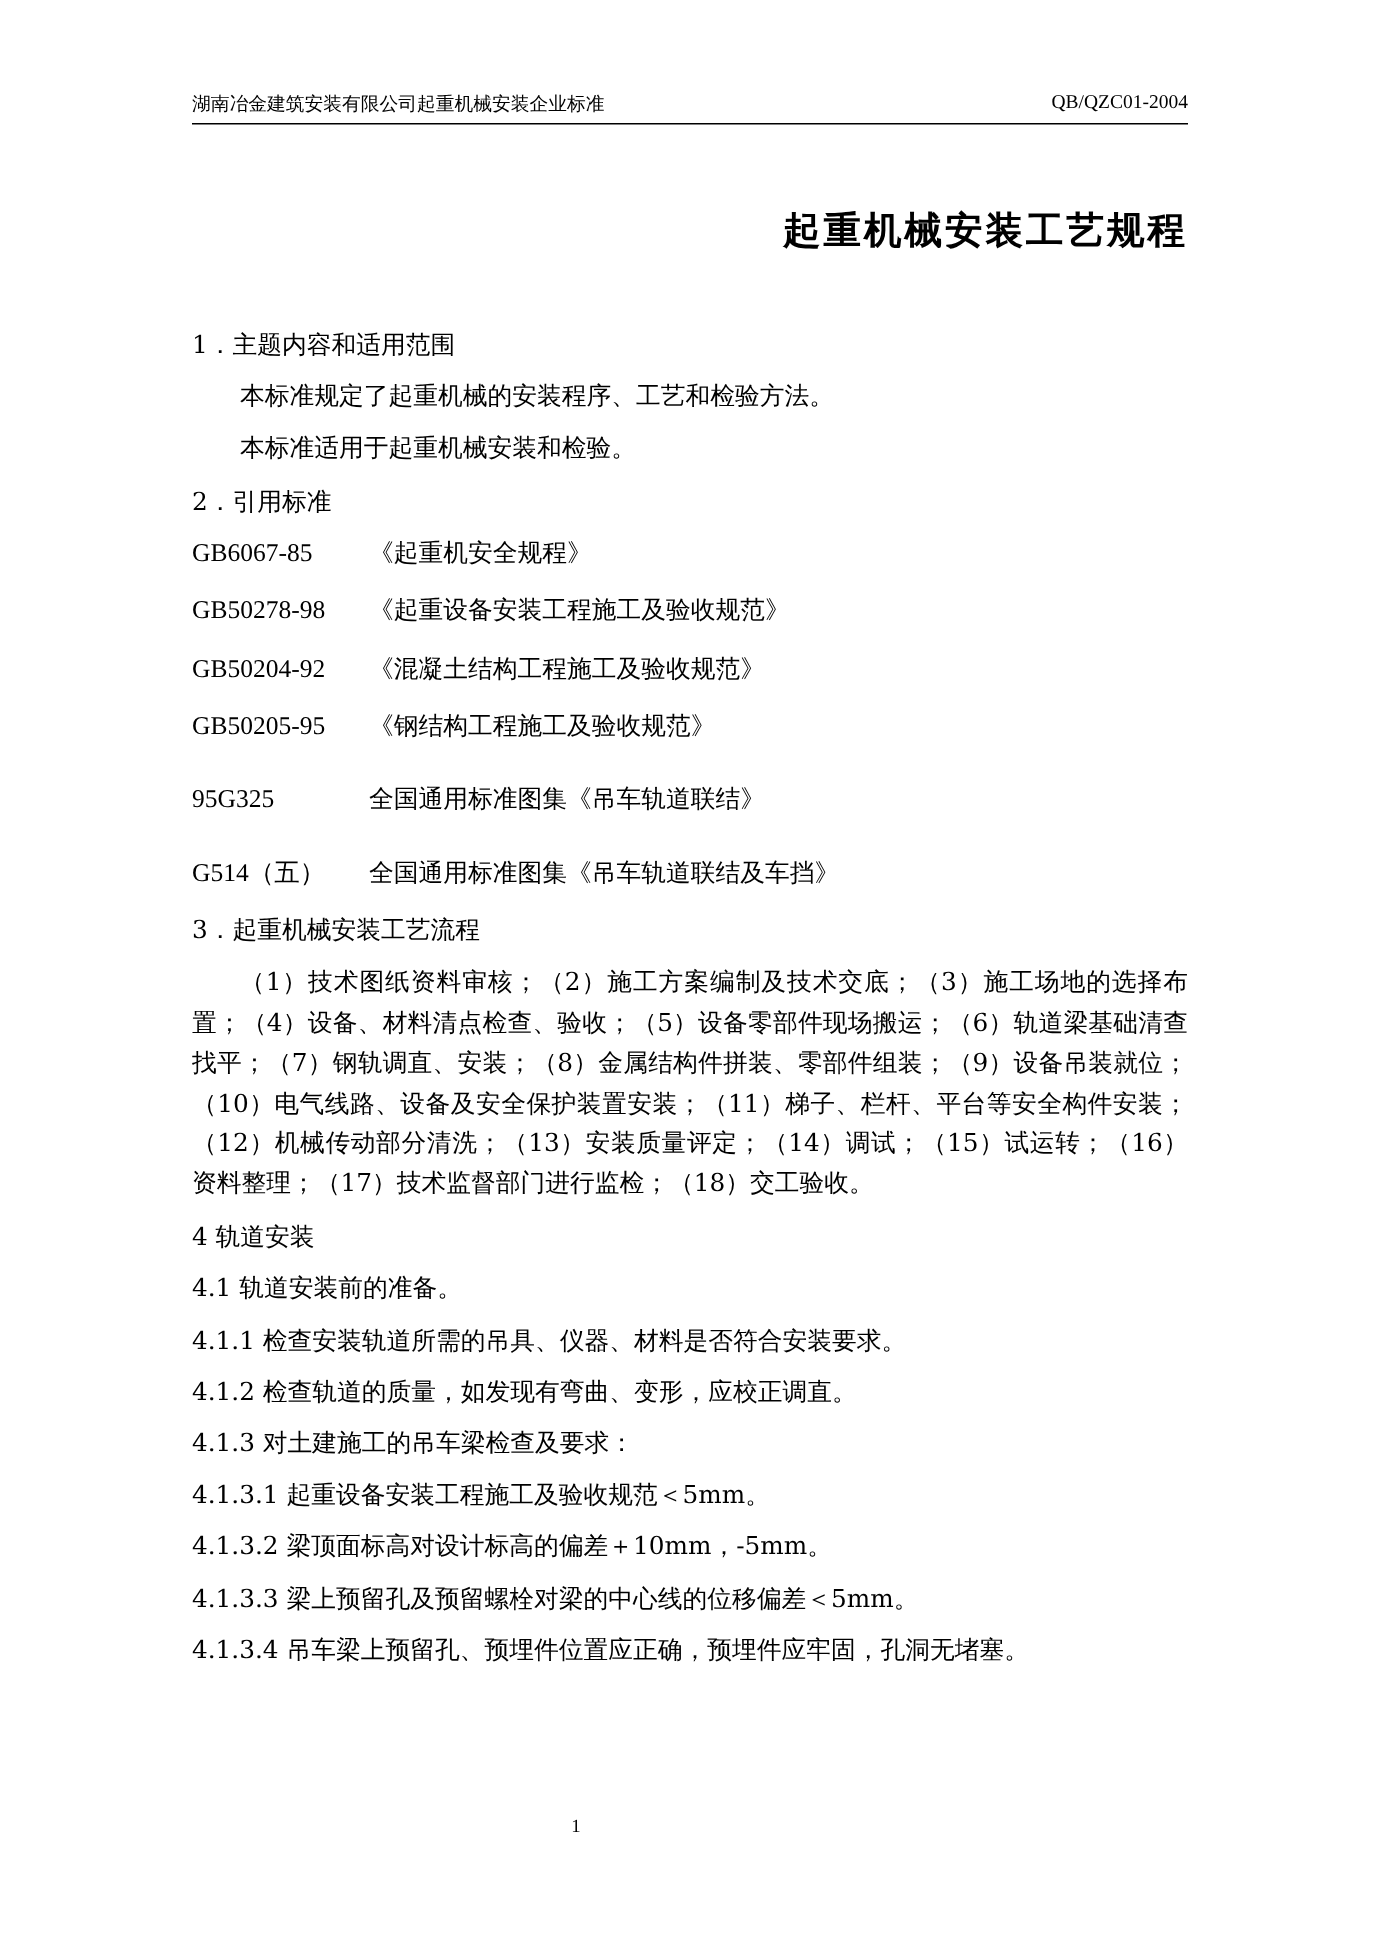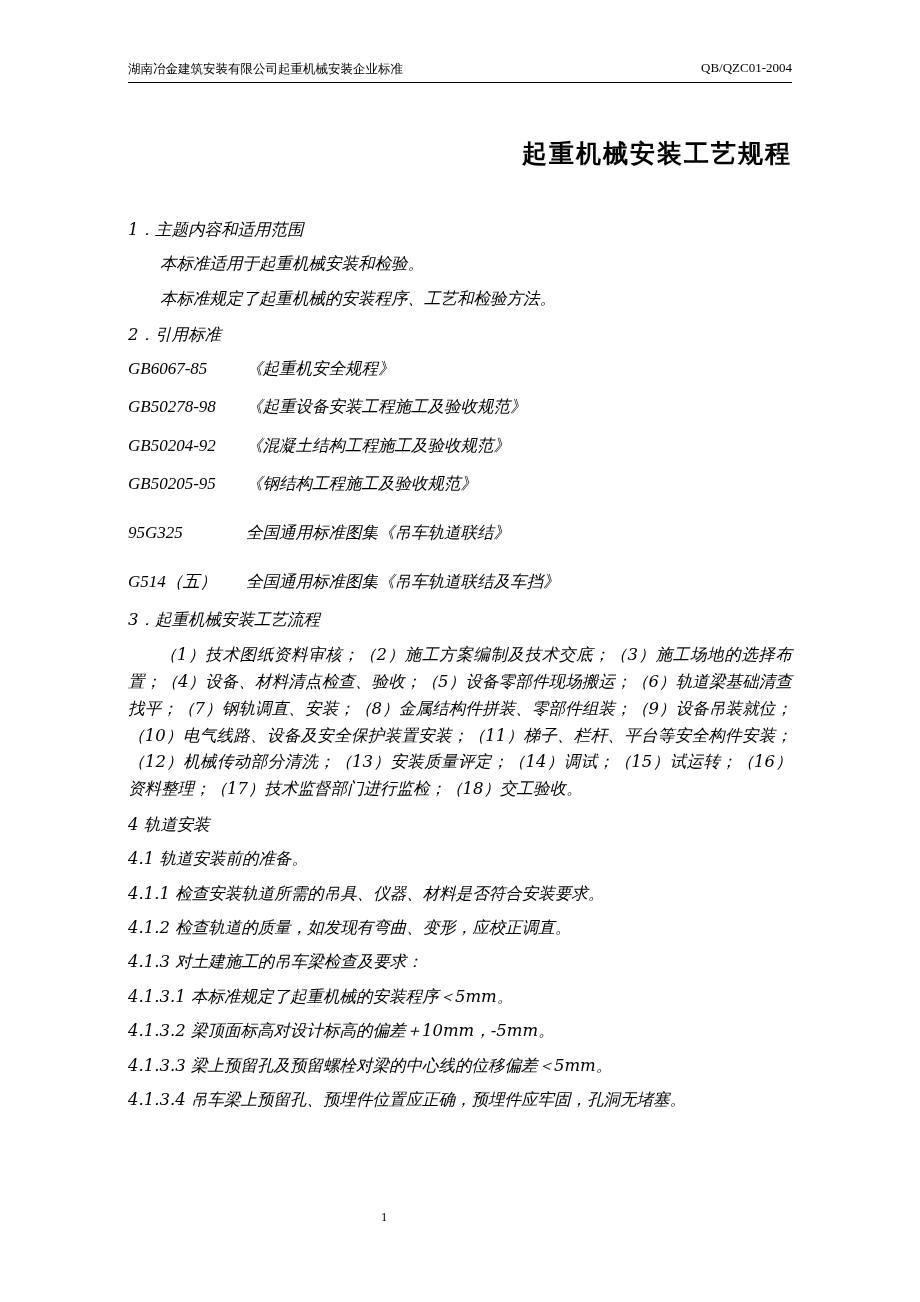--- a/index.html
+++ b/index.html
@@ -58,21 +58,20 @@
     font-family: "DejaVu Serif", "Liberation Serif", serif;
     letter-spacing: 2px;
     margin-top: 54px;
     margin-bottom: 0;
   }
   .body-block {
     margin-top: 48px;
     font-size: 16.5px;
     font-family: "DejaVu Serif", "Liberation Serif", serif;
     line-height: 1.0;
-    font-style: italic;
   }
   p.tight {
     margin: 0 0 11px 0;
     line-height: 1.42;
   }
   p.indent1 {
     margin: 0 0 12px 0;
     padding-left: 32px;
     line-height: 1.42;
   }
@@ -118,41 +117,41 @@
       <div class="header-left">湖南冶金建筑安装有限公司起重机械安装企业标准</div>
       <div class="header-right">QB/QZC01-2004</div>
     </div>
     <div class="header-rule"></div>
 
     <h1 class="doc-title">起重机械安装工艺规程</h1>
 
     <div class="body-block">
 
       <p class="tight">1．主题内容和适用范围</p>
+      <p class="indent1">本标准规定了起重机械的安装程序、工艺和检验方法。</p>
       <p class="indent1">本标准适用于起重机械安装和检验。</p>
-      <p class="indent1">本标准规定了起重机械的安装程序、工艺和检验方法。</p>
 
       <p class="tight">2．引用标准</p>
 
       <div class="ref-row"><span class="ref-code">GB6067-85</span><span>《起重机安全规程》</span></div>
       <div class="ref-row"><span class="ref-code">GB50278-98</span><span>《起重设备安装工程施工及验收规范》</span></div>
       <div class="ref-row"><span class="ref-code">GB50204-92</span><span>《混凝土结构工程施工及验收规范》</span></div>
       <div class="ref-row"><span class="ref-code">GB50205-95</span><span>《钢结构工程施工及验收规范》</span></div>
       <div class="ref-row"><span class="ref-code wide">95G325</span><span>全国通用标准图集《吊车轨道联结》</span></div>
       <div class="ref-row"><span class="ref-code wide">G514（五）</span><span>全国通用标准图集《吊车轨道联结及车挡》</span></div>
 
       <p class="tight">3．起重机械安装工艺流程</p>
       <p class="para">（1）技术图纸资料审核；（2）施工方案编制及技术交底；（3）施工场地的选择布置；（4）设备、材料清点检查、验收；（5）设备零部件现场搬运；（6）轨道梁基础清查找平；（7）钢轨调直、安装；（8）金属结构件拼装、零部件组装；（9）设备吊装就位；（10）电气线路、设备及安全保护装置安装；（11）梯子、栏杆、平台等安全构件安装；（12）机械传动部分清洗；（13）安装质量评定；（14）调试；（15）试运转；（16）资料整理；（17）技术监督部门进行监检；（18）交工验收。</p>
 
       <p class="tight" style="margin-top:10px;">4  轨道安装</p>
       <p class="tight">4.1  轨道安装前的准备。</p>
       <p class="tight">4.1.1  检查安装轨道所需的吊具、仪器、材料是否符合安装要求。</p>
       <p class="tight">4.1.2  检查轨道的质量，如发现有弯曲、变形，应校正调直。</p>
       <p class="tight">4.1.3  对土建施工的吊车梁检查及要求：</p>
-      <p class="tight">4.1.3.1  本标准规定了起重机械的安装程序＜5mm。</p>
+      <p class="tight">4.1.3.1  起重设备安装工程施工及验收规范＜5mm。</p>
       <p class="tight">4.1.3.2  梁顶面标高对设计标高的偏差＋10mm，-5mm。</p>
       <p class="tight">4.1.3.3  梁上预留孔及预留螺栓对梁的中心线的位移偏差＜5mm。</p>
       <p class="tight">4.1.3.4  吊车梁上预留孔、预埋件位置应正确，预埋件应牢固，孔洞无堵塞。</p>
 
     </div>
   </div>
 
   <div class="page-number">1</div>
 </div>
 

